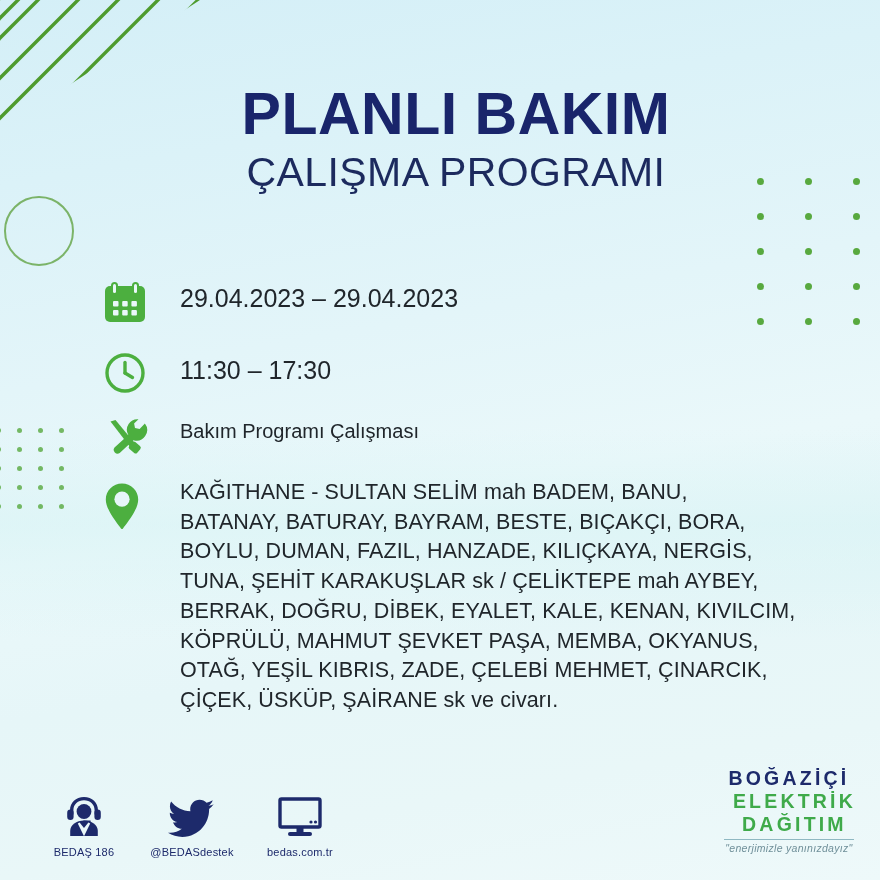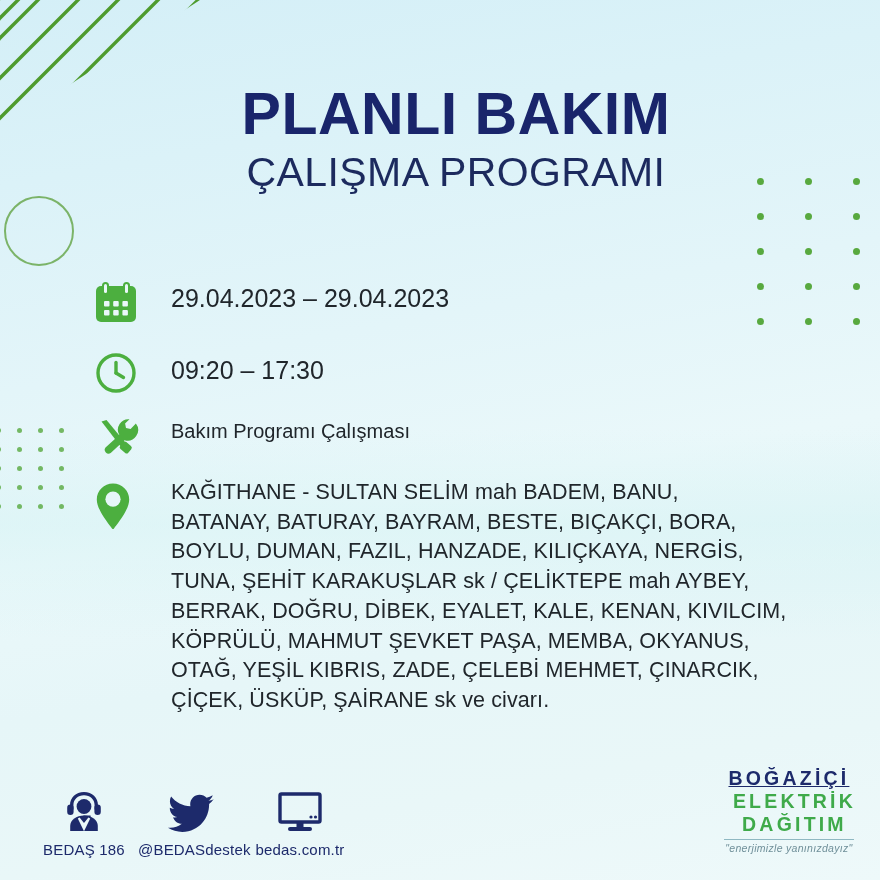--- a/index.html
+++ b/index.html
@@ -82,21 +82,21 @@
   #title-sub {
     font-size: 41px;
     font-weight: 400;
     letter-spacing: .4px;
     color: #1c2a5e;
     line-height: 1.12;
     margin-top: 4px;
   }
 
   
-  #info { position: absolute; top: 278px; left: 95px; width: 700px; }
+  #info { position: absolute; top: 278px; left: 104px; width: 700px; }
 
   .row { display: flex; align-items: flex-start; }
   .row-date  { height: 72px; }
   .row-time  { height: 64px; }
   .row-work  { height: 64px; }
 
   .row-icon {
     width: 76px;
     flex: 0 0 76px;
     display: flex;
@@ -128,30 +128,30 @@
     bottom: 12px; left: 0;
     width: 880px;
     height: 110px;
   }
 
   #contacts { position: absolute; left: 30px; bottom: 10px; display: flex; }
   .contact { width: 108px; text-align: center; }
   .contact .c-ico { height: 52px; display: flex; align-items: flex-end; justify-content: center; }
   .contact .c-lbl {
     margin-top: 7px;
-    font-size: 15px;
+    font-size: 11px;
     color: #1d2a6b;
     letter-spacing: .2px;
     white-space: nowrap;
   }
 
   #logo { position: absolute; right: 24px; bottom: 14px; text-align: center; }
   .logo-l1 {
     font-size: 19.5px; font-weight: 700; letter-spacing: 3.2px;
-    color: #1d2a6b; line-height: 1.18; text-decoration: underline;
+    color: #1d2a6b; line-height: 1.18;
   }
   .logo-l2, .logo-l3 {
     font-size: 19.5px; font-weight: 700; letter-spacing: 3.2px;
     color: #3faa4a; line-height: 1.18; margin-left: 11px;
   }
   .logo-rule { height: 1.5px; background: #8fb8c2; margin: 3px 2px 2px; }
   .logo-tag {
     font-size: 10.5px; font-style: italic; color: #6f8f99; letter-spacing: .3px;
   }
 </style>
@@ -257,21 +257,21 @@
   </div>
 
   <div class="row row-time">
     <div class="row-icon">
       <svg width="42" height="42" viewBox="0 0 42 42">
         <circle cx="21" cy="21" r="18" fill="none" stroke="#4caf3f" stroke-width="3.4"></circle>
         <line x1="21" y1="21" x2="21" y2="10.5" stroke="#4caf3f" stroke-width="3.4" stroke-linecap="round"></line>
         <line x1="21" y1="21" x2="28.5" y2="25.5" stroke="#4caf3f" stroke-width="3.4" stroke-linecap="round"></line>
       </svg>
     </div>
-    <div class="row-text">09:20 – 17:30</div>
+    <div class="row-text">11:30 – 17:30</div>
   </div>
 
   <div class="row row-work">
     <div class="row-icon">
       <svg width="44" height="42" viewBox="0 0 44 42">
         <g fill="#4caf3f">
 
           <path d="M6.5 5.5 L11.5 4 L31 27.5 L26.5 31.5 Z"></path>
           <rect x="25.5" y="27" width="10.5" height="9" rx="2.2" transform="rotate(40 30.7 31.5)"></rect>
 

